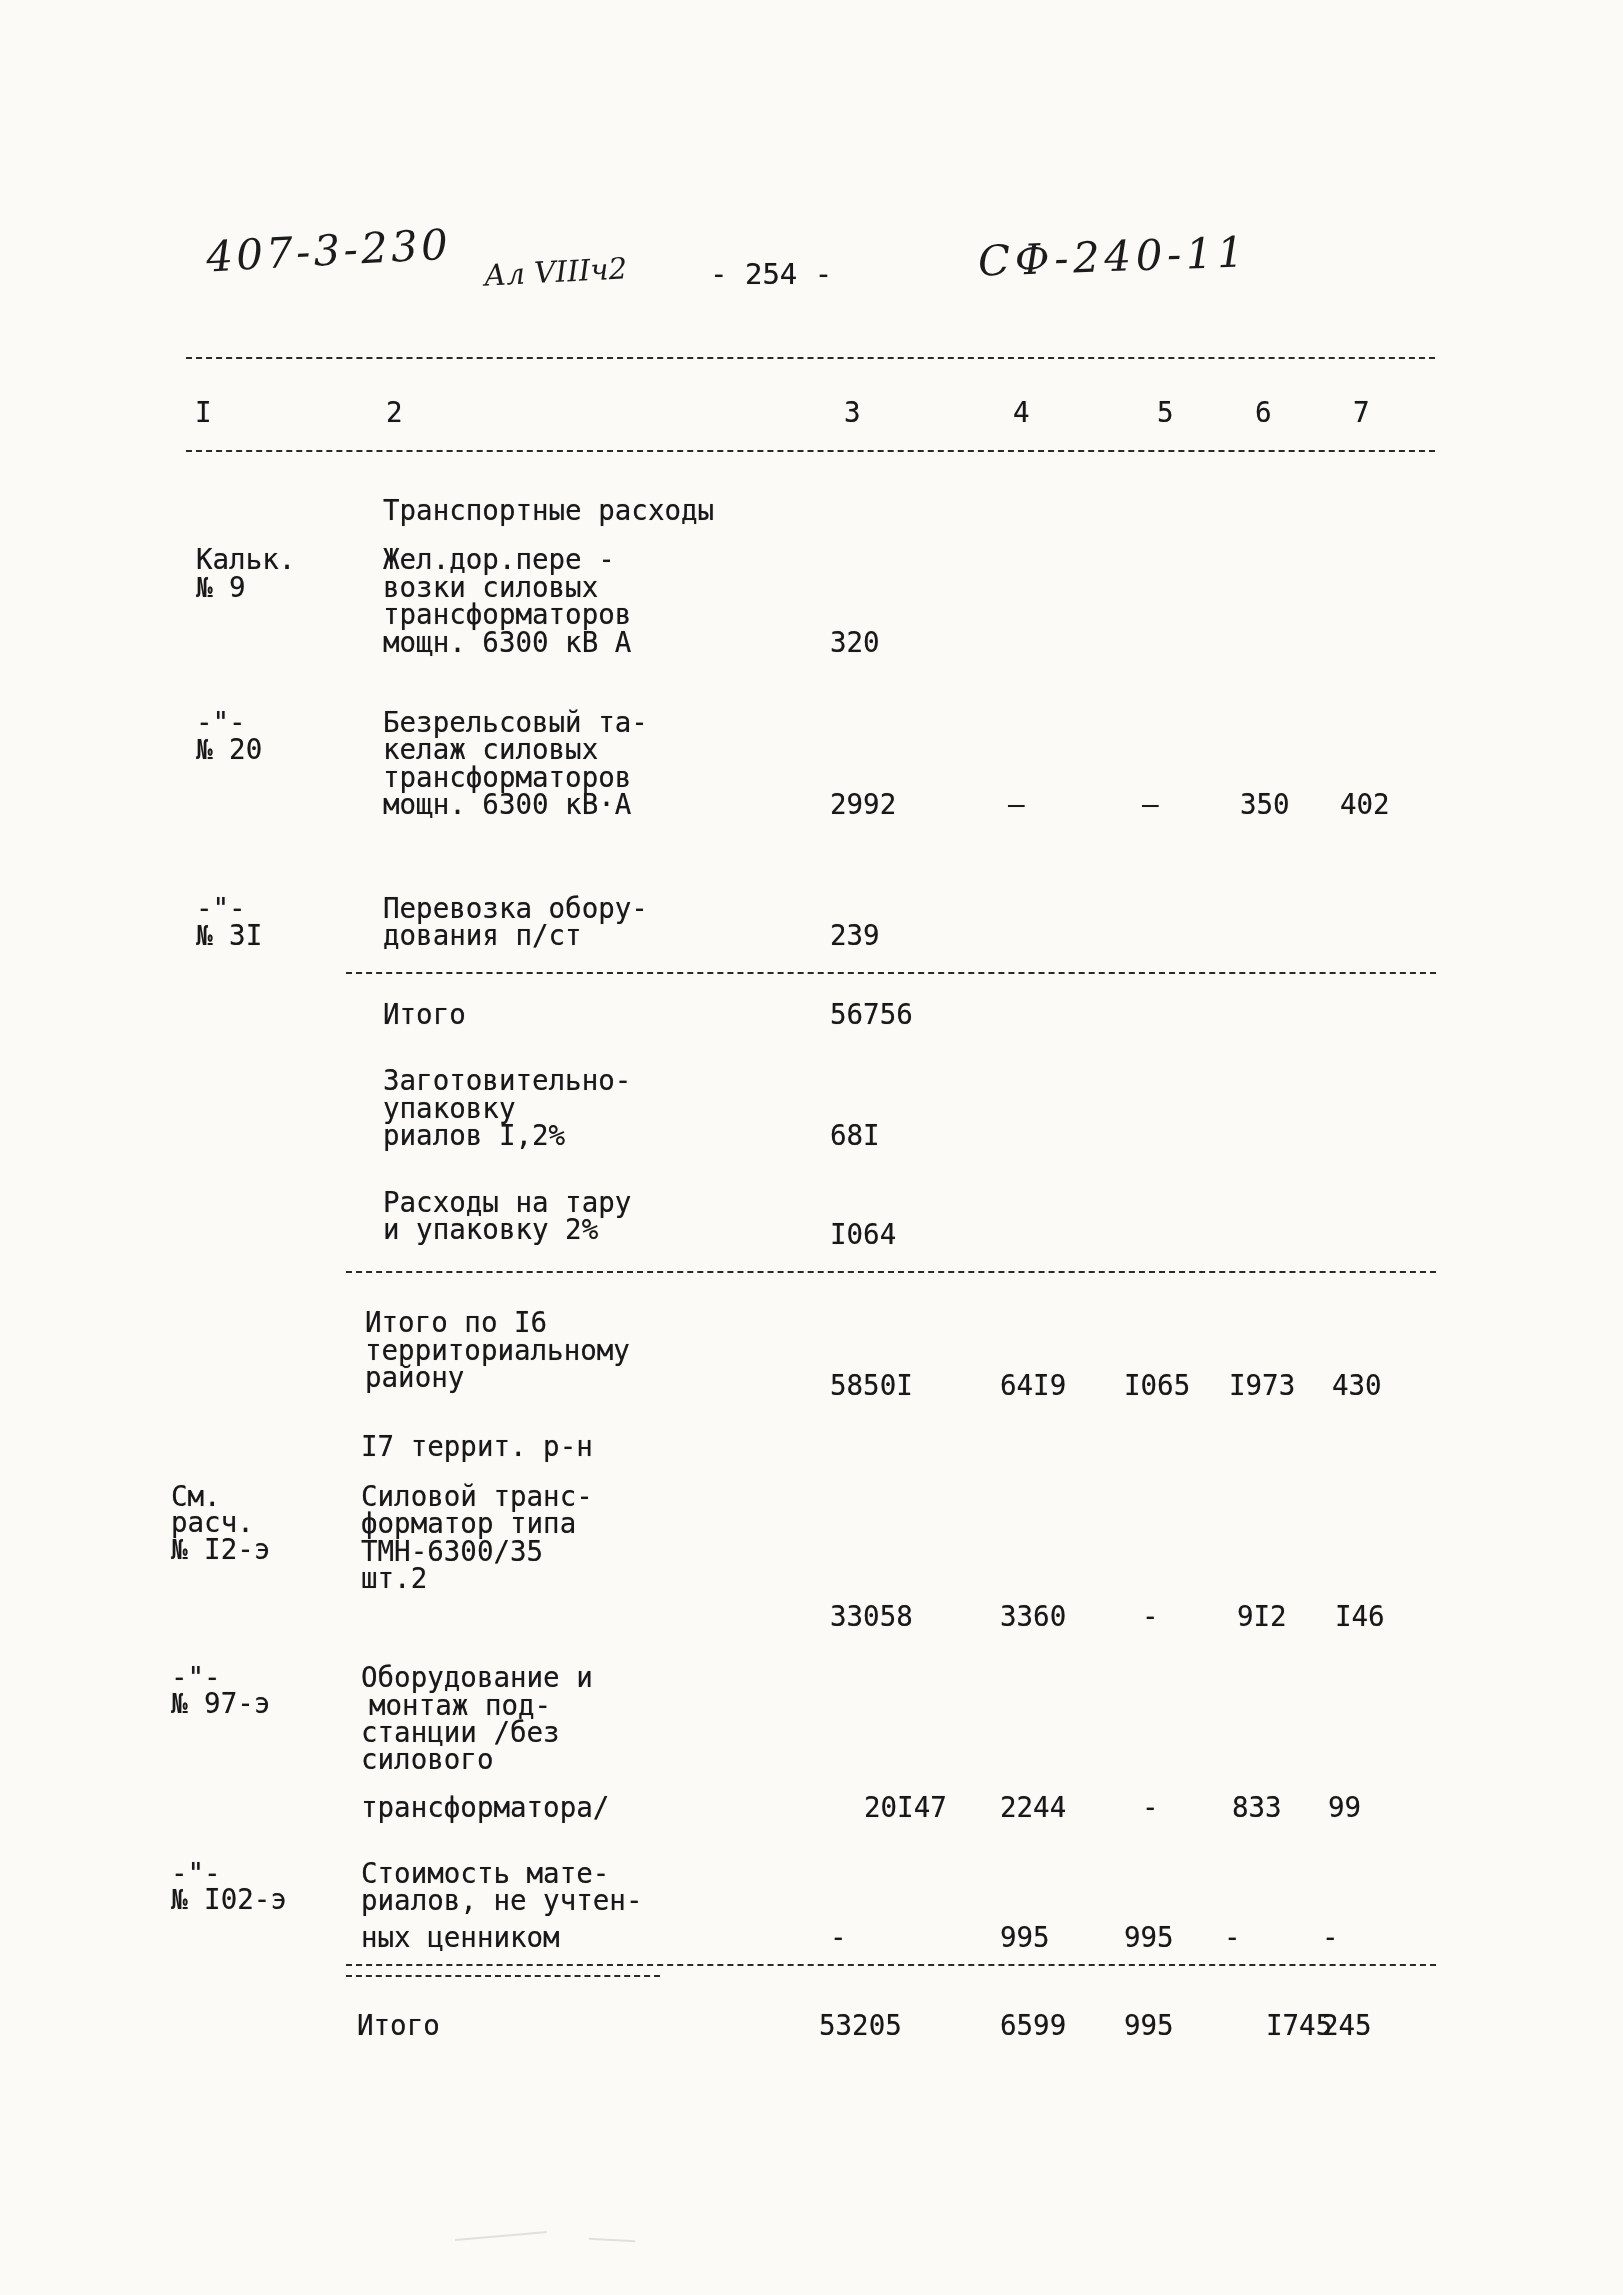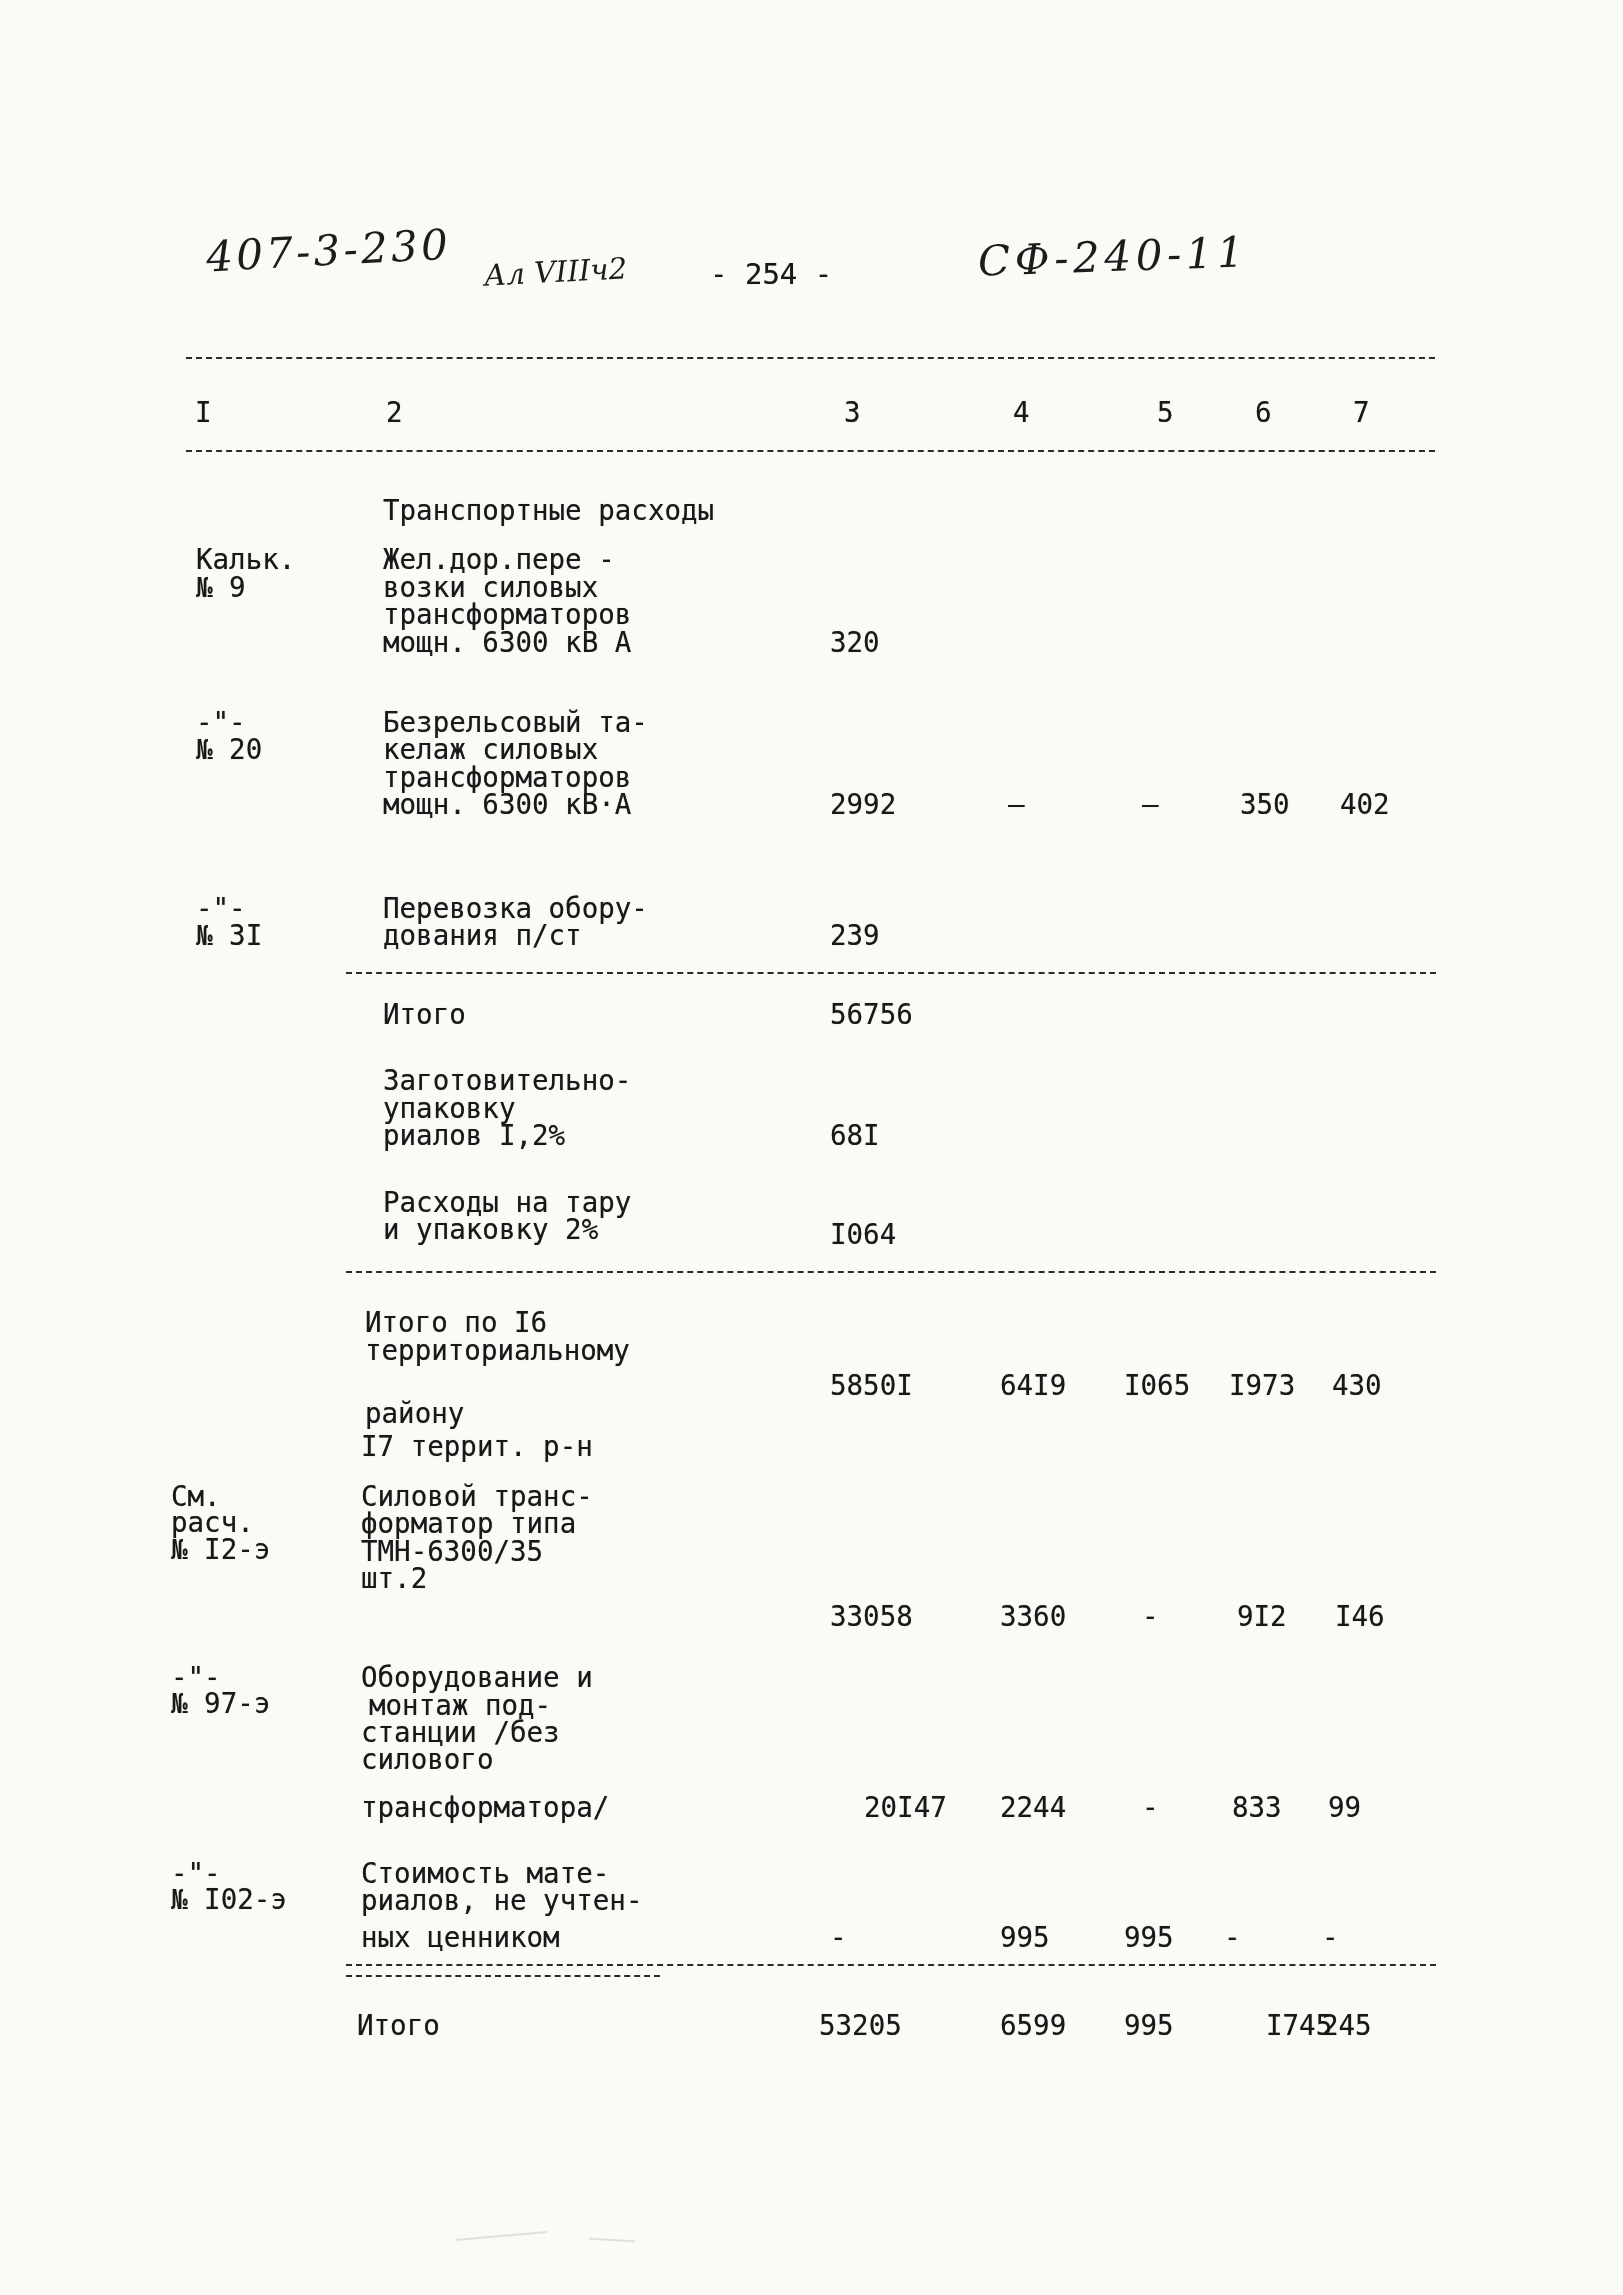--- a/index.html
+++ b/index.html
@@ -121,21 +121,21 @@
 
     <div>
       <div class="tw" style="left:383px; top:1189px;">Расходы на тару</div>
       <div class="tw" style="left:383px; top:1216px;">и упаковку 2%</div>
       <div class="tw" style="left:830px; top:1221px;">I064</div>
     </div>
 
     <div>
       <div class="tw" style="left:365px; top:1309px;">Итого по I6</div>
       <div class="tw" style="left:365px; top:1337px;">территориальному</div>
-      <div class="tw" style="left:365px; top:1364px;margin-top:36px;">району</div>
+      <div class="tw" style="left:365px; top:1364px;">району</div>
       <div class="tw" style="left:830px; top:1372px;">5850I</div>
       <div class="tw" style="left:1000px; top:1372px;">64I9</div>
       <div class="tw" style="left:1124px; top:1372px;">I065</div>
       <div class="tw" style="left:1229px; top:1372px;">I973</div>
       <div class="tw" style="left:1332px; top:1372px;">430</div>
     </div>
 
     <div>
       <div class="tw" style="left:361px; top:1433px;">I7 террит. р-н</div>
     </div>

